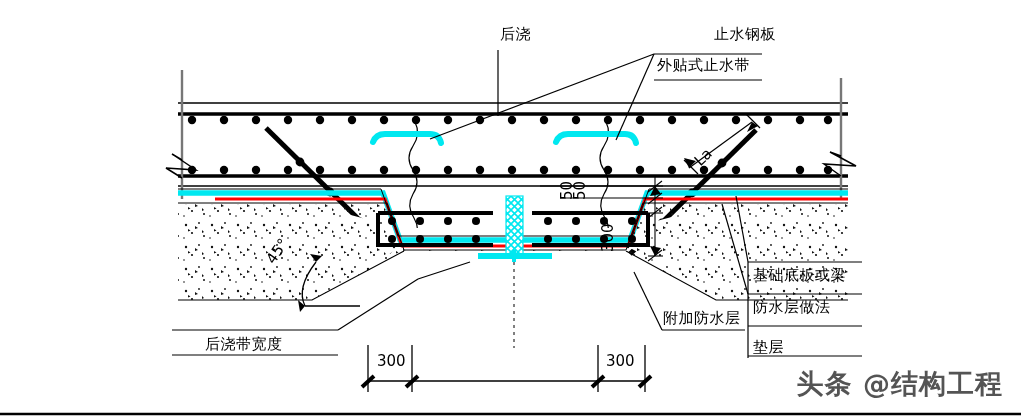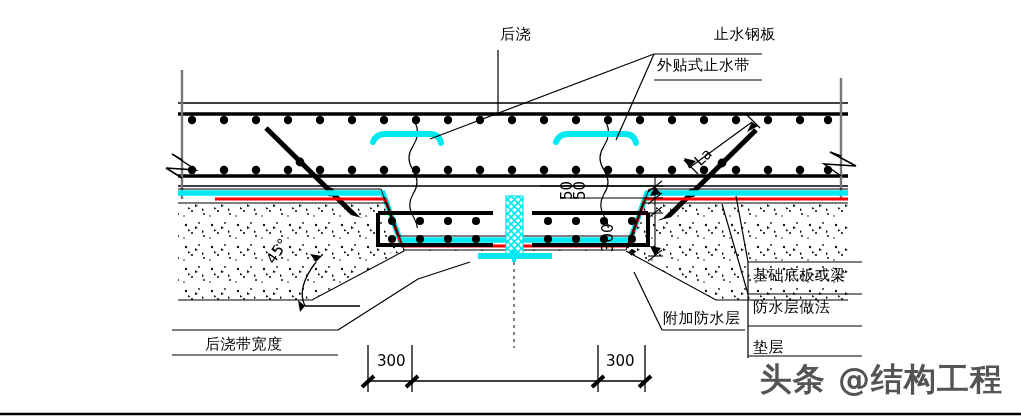--- a/index.html
+++ b/index.html
@@ -16,21 +16,21 @@
     font-family:"DejaVu Sans","Liberation Sans",sans-serif;
     color:#000;white-space:nowrap;line-height:1;
   }
   .lbl-cn{font-size:15px;letter-spacing:0.5px;}
   .lbl-dim{font-size:15px;}
   .rot45{transform:rotate(-55deg);transform-origin:left top;}
   .rot90{transform:rotate(-90deg);transform-origin:left top;}
   .rotLa{transform:rotate(-43deg);transform-origin:left top;}
   #watermark{
     position:absolute;right:18px;bottom:14px;
-    font-size:32px;font-weight:bold;color:#3d3d3d;
+    font-size:27px;font-weight:bold;color:#3d3d3d;
     font-family:"DejaVu Sans","Liberation Sans",sans-serif;
     letter-spacing:1px;opacity:.88;
   }
 </style>
 </head>
 <body>
 
 <div id="stage">
 
 <svg width="1021" height="416" viewBox="0 0 1021 416">

